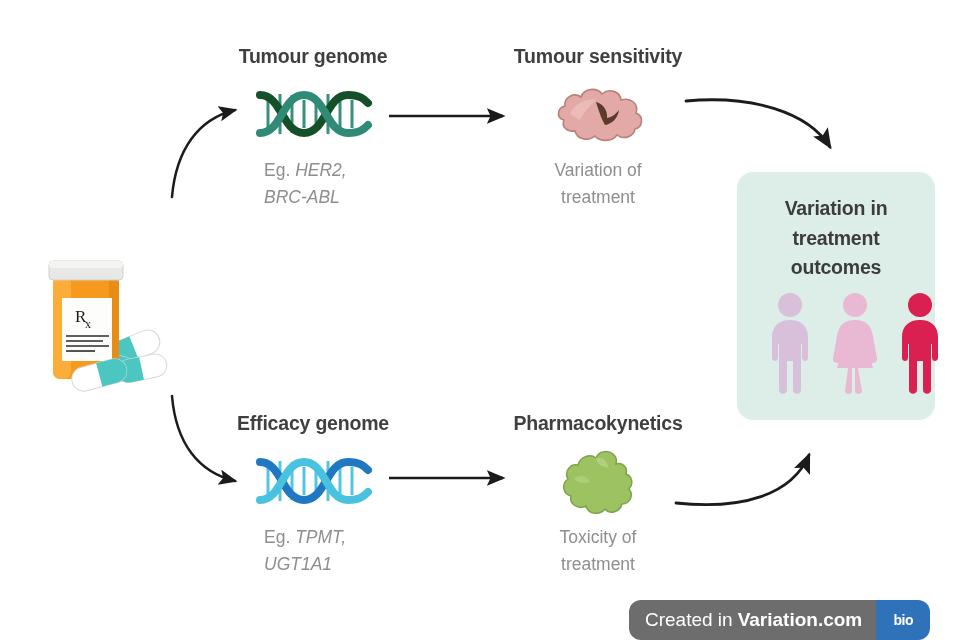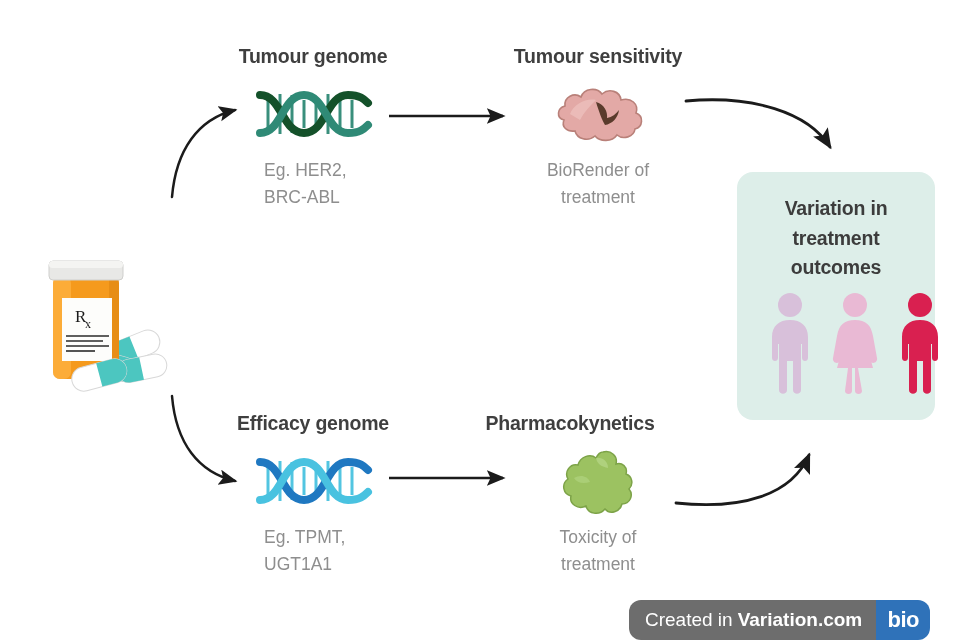--- a/index.html
+++ b/index.html
@@ -25,21 +25,21 @@
     letter-spacing: -0.2px;
     text-align: center;
     line-height: 1.2;
     white-space: nowrap;
   }
   .sub {
     font-size: 17.5px;
     color: #8e8e8e;
     line-height: 1.52;
   }
-  .sub .gene { }
+  .sub .gene { font-style: italic; }
   .sub.center { text-align: center; }
 
   
   .outcome-box {
     left: 737px; top: 172px;
     width: 198px; height: 248px;
     background: #ddeee9;
     border-radius: 16px;
   }
   .outcome-title {
@@ -81,21 +81,21 @@
     font-size: 19px;
     white-space: nowrap;
   }
   .wm-main b { font-weight: bold; margin-left: 5px; }
   .wm-logo {
     background: #2f72b9;
     width: 54px;
     display: flex; align-items: center; justify-content: center;
     color: #ffffff;
     font-weight: bold;
-    font-size: 22px;
+    font-size: 14px;
     letter-spacing: -0.5px;
   }
 </style>
 </head>
 <body>
 
 <div class="stage">
 
   <svg class="layer" viewBox="0 0 960 640">
     <defs>
@@ -201,21 +201,21 @@
     <path d="M14,36 C6,34 7,24 15,22 C14,13 24,8 31,13 C34,4 47,3 52,10
              C59,4 70,7 71,16 C81,13 89,20 86,29 C94,32 93,43 85,45
              C84,53 73,56 67,51 C62,58 50,58 45,52 C38,58 27,55 25,47
              C17,48 11,43 14,36 Z" fill="#e3a9a6" stroke="#b98079" stroke-width="1.6"></path>
     <path d="M20,30 C24,20 36,14 46,16 C40,22 34,28 30,36 Z" fill="#eec1bd" opacity="0.75"></path>
     <path d="M46,18 C54,20 58,28 57,34 C62,33 66,30 69,26
              C68,34 62,40 55,41 C52,36 49,28 46,18 Z" fill="#5a3b2c"></path>
   </svg>
 
   <div class="abs sub center" style="left:498px; top:157px; width:200px;">
-    <span>BioRender of</span><br>
+    <span>Variation of</span><br>
     <span>treatment</span>
   </div>
 
   <div class="abs hdr" style="left:191px; top:412px; width:244px;">Efficacy genome</div>
 
   <svg class="abs" style="left:252px; top:450px; width:122px; height:62px;" viewBox="0 0 122 62">
     <g stroke="#49c2e0" stroke-width="3" opacity="0.95">
       <line x1="16" y1="16" x2="16" y2="46"></line>
         <line x1="28" y1="11" x2="28" y2="51"></line>
       <line x1="40" y1="12" x2="40" y2="50"></line>
@@ -227,21 +227,21 @@
     </g>
     <path d="M8,12 C30,12 30,50 52,50 C74,50 74,12 96,12 C108,12 112,16 116,20" fill="none" stroke="#1f78c1" stroke-width="8" stroke-linecap="round"></path>
     <path d="M8,50 C30,50 30,12 52,12 C74,12 74,50 96,50 C108,50 112,46 116,42" fill="none" stroke="#49c2e0" stroke-width="8" stroke-linecap="round"></path>
   </svg>
 
   <div class="abs sub" style="left:264px; top:524px; width:190px;">
     <span>Eg. </span><span class="gene">TPMT,</span><br>
     <span class="gene">UGT1A1</span>
   </div>
 
-  <div class="abs hdr" style="left:450px; top:412px; width:240px;">Pharmacokynetics</div>
+  <div class="abs hdr" style="left:478px; top:412px; width:240px;">Pharmacokynetics</div>
 
   <svg class="abs" style="left:556px; top:448px; width:92px; height:74px;" viewBox="0 0 92 74">
     <path d="M47,4 C55,2 62,8 60,16 C66,14 72,19 70,26 C76,28 78,36 73,41
              C78,47 74,56 66,56 C64,64 54,67 49,61 C43,68 32,66 30,58
              C22,62 13,56 15,48 C7,46 5,36 12,31 C8,24 14,15 22,17
              C24,9 34,5 40,10 C42,6 44,4 47,4 Z" fill="#9cc261" stroke="#7da348" stroke-width="1.5"></path>
     <path d="M40,10 C46,9 52,13 52,20 C46,19 41,16 40,10 Z" fill="#b4d584" opacity="0.8"></path>
     <path d="M18,30 C24,26 32,28 34,34 C27,36 21,35 18,30 Z" fill="#b4d584" opacity="0.6"></path>
   </svg>
 

